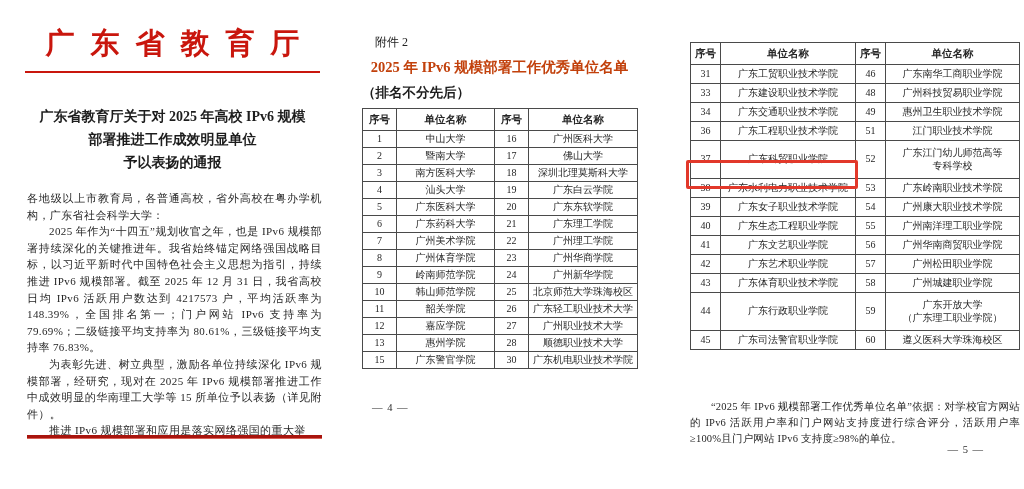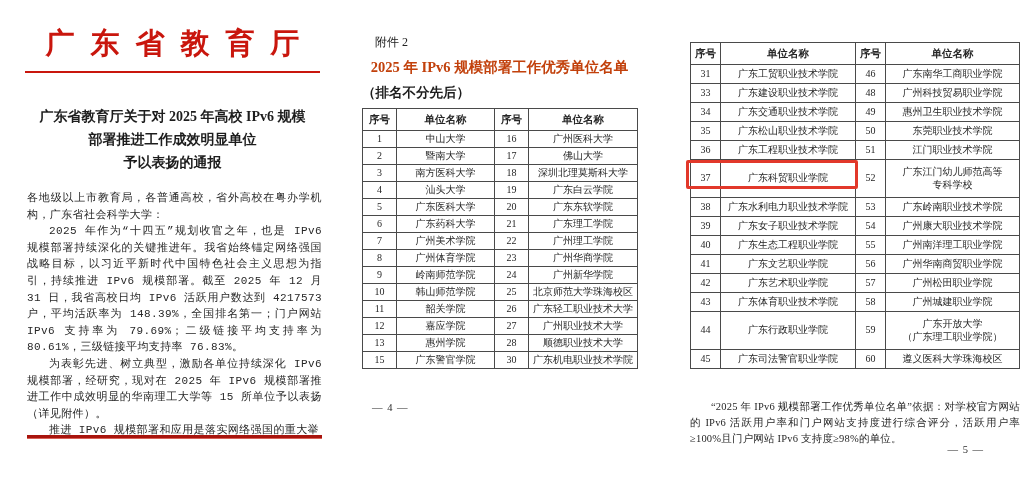--- a/index.html
+++ b/index.html
@@ -40,21 +40,20 @@
     line-height:23px;
     color:#1d1d1d;
   }
   .doc-body {
     margin:16px 23px 0 27px;
     font-size:11px;
     line-height:16.6px;
     text-align:justify;
     letter-spacing:0.4px;
     color:#272727;
-    font-family:Liberation Mono, monospace;
   }
   .doc-body p.indent { text-indent:2em; }
   .bottom-rule {
     position:absolute;
     left:27px; top:435px;
     width:295px; height:3px;
     border-top:3px solid #a8140d;
     border-bottom:1px solid #d96057;
   }
 
@@ -294,26 +293,20 @@
           <td>48</td>
           <td>广州科技贸易职业学院</td>
         </tr>
         <tr>
           <td>34</td>
           <td>广东交通职业技术学院</td>
           <td>49</td>
           <td>惠州卫生职业技术学院</td>
         </tr>
         <tr>
-          <td>35</td>
-          <td>广东松山职业技术学院</td>
-          <td>50</td>
-          <td>东莞职业技术学院</td>
-        </tr>
-        <tr>
           <td>36</td>
           <td>广东工程职业技术学院</td>
           <td>51</td>
           <td>江门职业技术学院</td>
         </tr>
         <tr class="tall">
           <td>37</td>
           <td>广东科贸职业学院</td>
           <td>52</td>
           <td>广东江门幼儿师范高等

